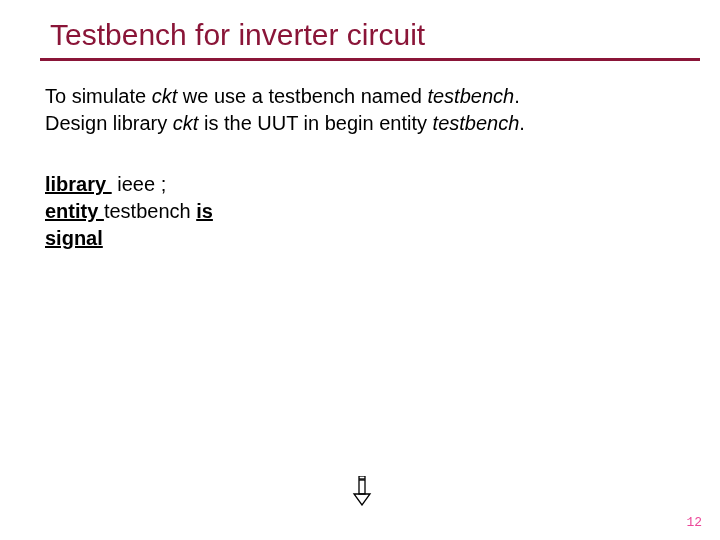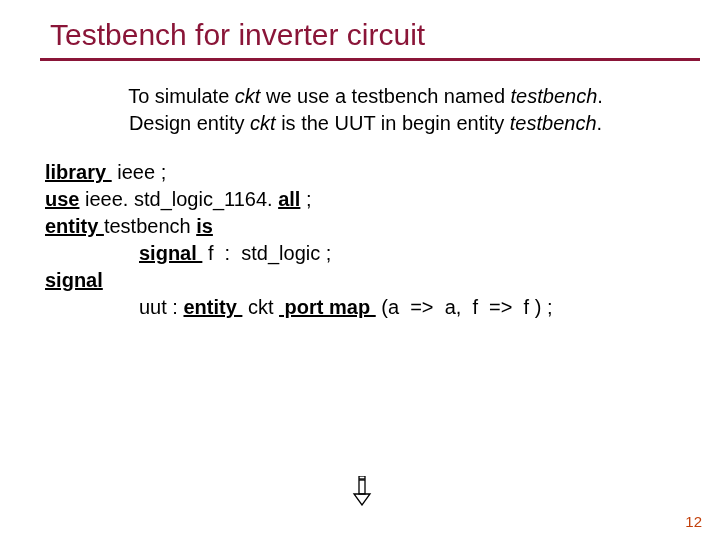--- a/index.html
+++ b/index.html
@@ -29,68 +29,65 @@
   .rule {
     border: none;
     border-top: 3px solid #8a1538;
     margin: 0 0 22px 0;
     width: 660px;
     margin-left: -10px;
   }
   .intro {
     font-size: 20px;
     line-height: 1.35;
-    margin: 0 0 22px -5px;
-    text-align: center;
+    margin: 0 0 34px -5px;
   }
   .intro .it { font-style: italic; }
   .code {
     font-size: 20px;
     line-height: 1.35;
     margin-left: -5px;
   }
   .code .ln { white-space: pre; }
   .code .b { font-weight: bold; text-decoration: underline; }
   .code .indent1 { padding-left: 94px; display: inline-block; }
   .pagenum {
     position: absolute;
     right: 18px;
     bottom: 10px;
-    font-size: 15px;
-    color: #c2410c;
+    font-size: 13px;
+    color: #ec4899;
+    font-family: Liberation Mono, monospace;
   }
   .arrow {
     position: absolute;
     left: 352px;
     bottom: 34px;
   }
 </style>
 </head>
 <body>
 
 <div class="slide">
   <h1 class="title">Testbench for inverter circuit</h1>
   <hr class="rule">
 
   <div class="intro">
     <div>
       <span>To simulate </span><span class="it">ckt</span><span> we use a testbench named </span><span class="it">testbench</span><span>.</span>
     </div>
     <div>
-      <span>Design entity </span><span class="it">ckt</span><span> is the UUT in begin entity </span><span class="it">testbench</span><span>.</span>
+      <span>Design library </span><span class="it">ckt</span><span> is the UUT in begin entity </span><span class="it">testbench</span><span>.</span>
     </div>
   </div>
 
   <div class="code">
     <div class="ln"><span class="b">library </span><span> ieee ;</span></div>
-    <div class="ln"><span class="b">use</span><span> ieee. std_logic_1164. </span><span class="b">all</span><span> ;</span></div>
     <div class="ln"><span class="b">entity </span><span>testbench </span><span class="b">is</span></div>
-    <div class="ln"><span class="indent1"><span class="b">signal </span><span> f  :  std_logic ;</span></span></div>
     <div class="ln"><span class="b">signal</span></div>
-    <div class="ln"><span class="indent1"><span>uut : </span><span class="b">entity </span><span> ckt </span><span class="b"> port map </span><span> (a  =&gt;  a,  f  =&gt;  f ) ;</span></span></div>
   </div>
 
   <svg class="arrow" width="20" height="30" viewBox="0 0 20 30">
     <rect x="7" y="0" width="6" height="3" fill="none" stroke="#000" stroke-width="1.3"></rect>
     <rect x="7" y="4" width="6" height="14" fill="none" stroke="#000" stroke-width="1.3"></rect>
     <polygon points="2,18 18,18 10,29" fill="none" stroke="#000" stroke-width="1.3"></polygon>
   </svg>
 
   <div class="pagenum">12</div>
 </div>

